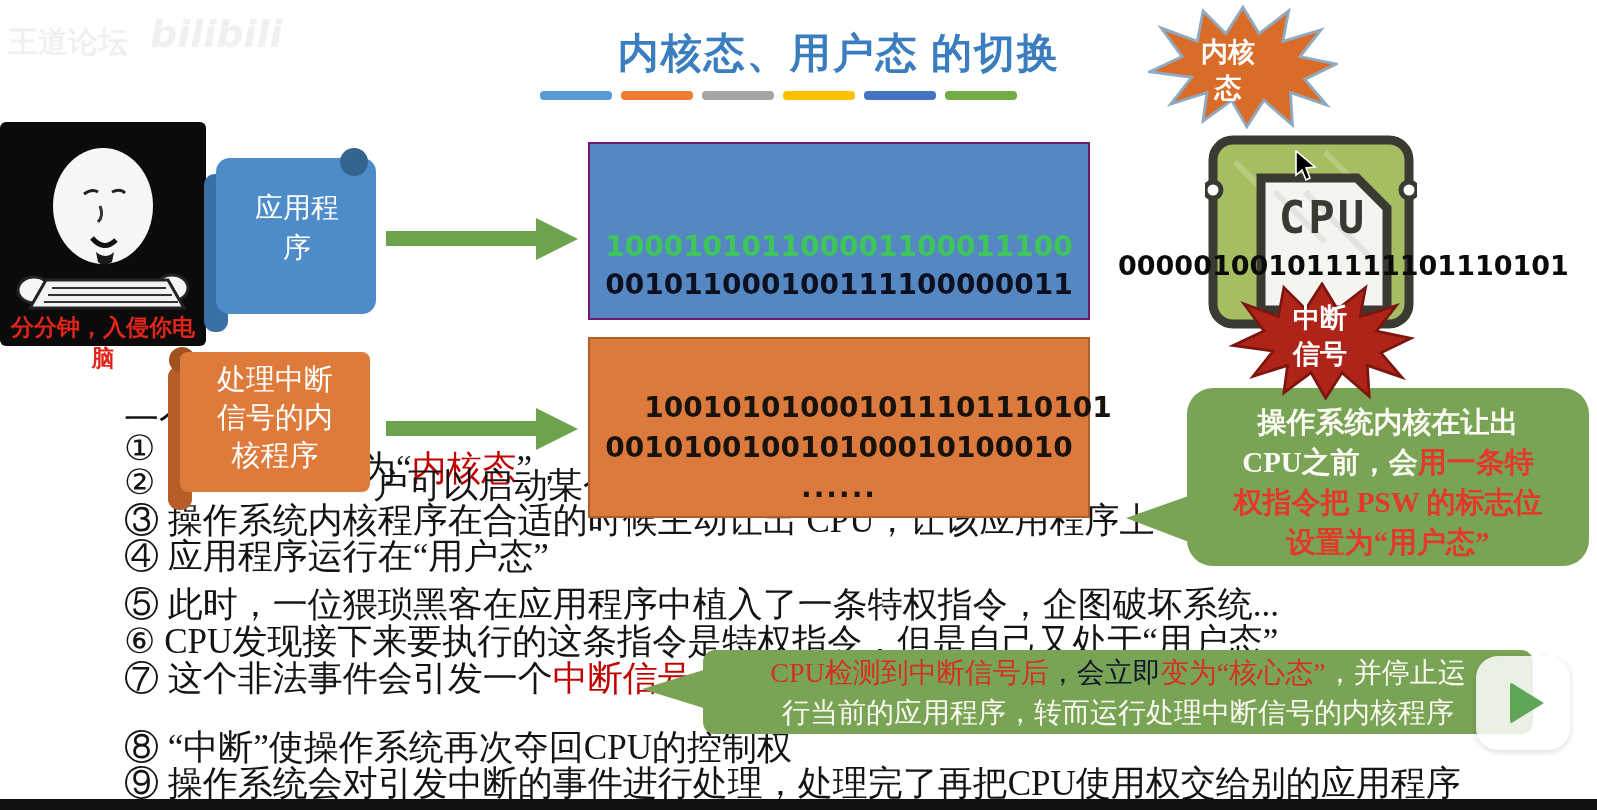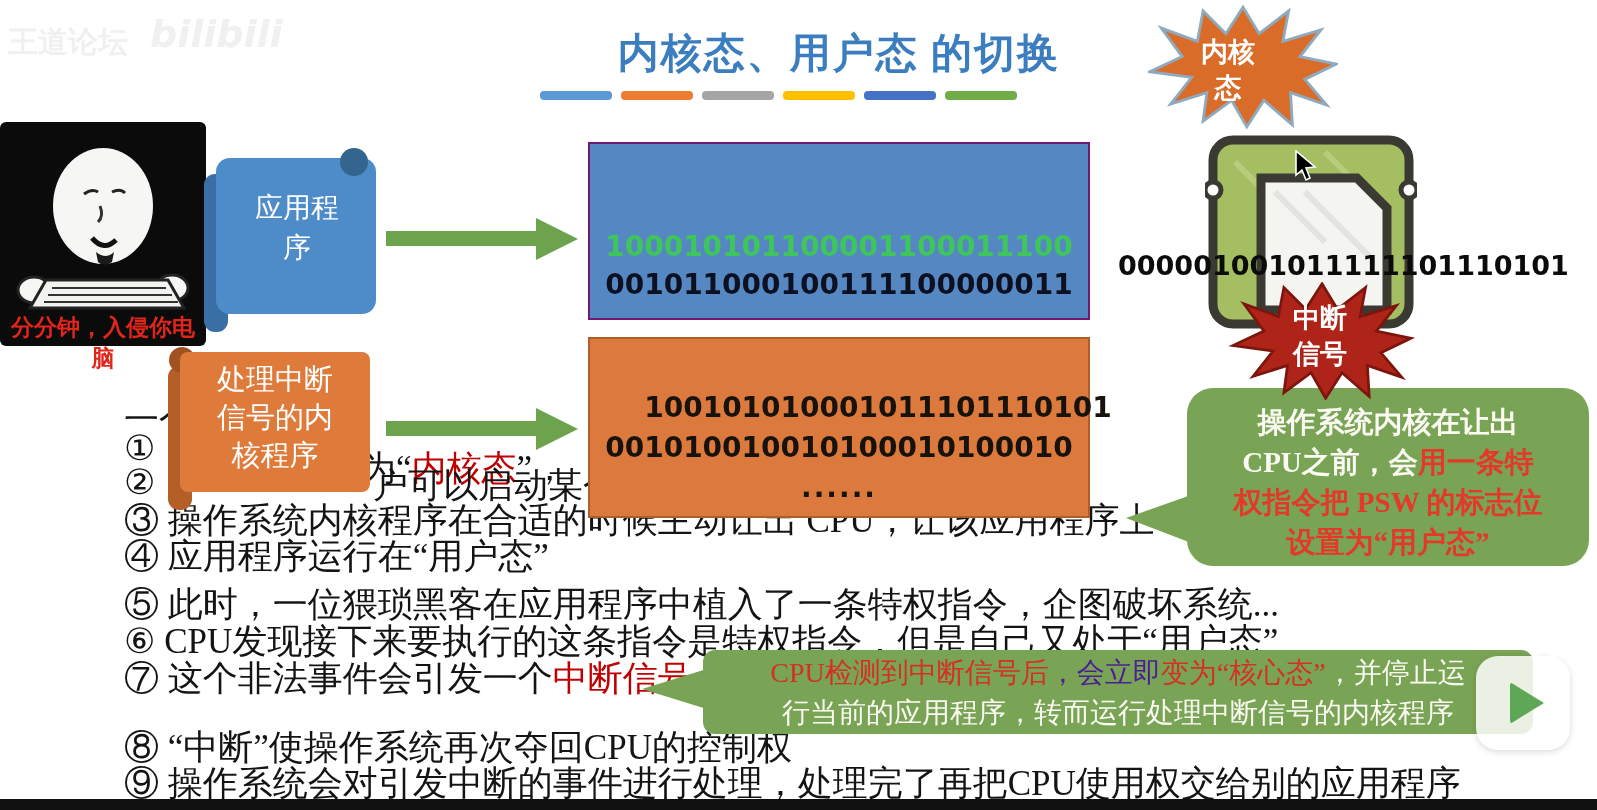--- a/index.html
+++ b/index.html
@@ -129,20 +129,21 @@
   <svg class="abs" style="left:1205px;top:132px;z-index:4;" width="212" height="200" viewBox="0 0 212 200">
     <rect x="8" y="8" width="196" height="184" rx="20" fill="#A6BE62" stroke="#3A3A32" stroke-width="9"></rect>
     <circle cx="8" cy="58" r="8" fill="#ffffff" stroke="#3A3A32" stroke-width="5"></circle>
     <circle cx="204" cy="58" r="8" fill="#ffffff" stroke="#3A3A32" stroke-width="5"></circle>
     <line x1="30" y1="30" x2="90" y2="90" stroke="#b9cc7e" stroke-width="6"></line>
     <line x1="120" y1="20" x2="185" y2="85" stroke="#b9cc7e" stroke-width="6"></line>
     <path d="M56,46 L152,46 L182,76 L182,178 L56,178 Z" fill="#F4F4F1" stroke="#3A3A32" stroke-width="9"></path>
     <line x1="70" y1="60" x2="120" y2="110" stroke="#e3e3df" stroke-width="6"></line>
     <line x1="100" y1="60" x2="165" y2="125" stroke="#e3e3df" stroke-width="6"></line>
   </svg>
+  <div class="abs cpu-label" style="left:1266px;top:192px;width:114px;z-index:5;">CPU</div>
 
   <svg class="abs" style="left:1294px;top:150px;z-index:11;" width="24" height="32" viewBox="0 0 24 32">
     <polygon points="2,1 2,25 8,20 12,30 16,28 12,18 21,17" fill="#000" stroke="#fff" stroke-width="1.6"></polygon>
   </svg>
 
   <div class="abs binline" style="left:1118px;top:250px;width:384px;color:#0b0b0b;font-size:27px;z-index:6;">000001001011111101110101</div>
 
   <svg class="abs" style="left:1228px;top:282px;z-index:8;" width="188" height="118" viewBox="0 0 200 130">
     <polygon points="100,2 117,30 148,6 142,38 182,26 160,54 198,62 165,78 188,105 150,92 152,126 122,100 104,128 88,100 58,122 62,92 24,104 46,76 2,70 36,54 14,24 52,38 58,6 82,30" fill="#AE2418" stroke="#7C150D" stroke-width="3"></polygon>
   </svg>
@@ -158,21 +159,21 @@
     <div><span style="color: rgb(250, 250, 242);">操作系统内核在让出</span></div>
     <div><span style="color: rgb(250, 250, 242);">CPU之前，会</span><span style="color: rgb(226, 57, 42);">用一条特</span></div>
     <div><span style="color: rgb(226, 57, 42);">权指令把 PSW 的标志位</span></div>
     <div><span style="color: rgb(226, 57, 42);">设置为“用户态”</span></div>
   </div>
 
   <svg class="abs" style="left:640px;top:666px;z-index:6;" width="70" height="46" viewBox="0 0 70 46">
     <polygon points="70,2 70,44 2,23" fill="#7AA455"></polygon>
   </svg>
   <div class="abs banner" style="left:703px;top:650px;width:830px;height:84px;z-index:6;padding-top:3px;box-sizing:border-box;">
-    <div><span style="color: rgb(212, 48, 35);">CPU检测到中断信号后</span><span style="color: #4c1d95;">，会立即</span><span style="color: rgb(212, 48, 35);">变为“核心态”</span><span style="color: rgb(250, 250, 242);">，并停止运</span></div>
+    <div><span style="color: rgb(212, 48, 35);">CPU检测到中断信号后</span><span style="color: #0f172a;">，会立即</span><span style="color: rgb(212, 48, 35);">变为“核心态”</span><span style="color: rgb(250, 250, 242);">，并停止运</span></div>
     <div><span style="color: rgb(250, 250, 242);">行当前的应用程序，转而运行处理中断信号的内核程序</span></div>
   </div>
 
   <div class="abs playbtn" style="left:1476px;top:656px;width:94px;height:94px;z-index:10;">
     <div class="ear" style="left:56px;top:-10px;transform:rotate(-25deg);"></div>
     <div class="ear" style="left:74px;top:-10px;transform:rotate(25deg);"></div>
     <div class="tri"></div>
   </div>
 
   <div class="abs" style="left:0;top:799px;width:1597px;height:11px;background:#101010;z-index:12;"></div>

